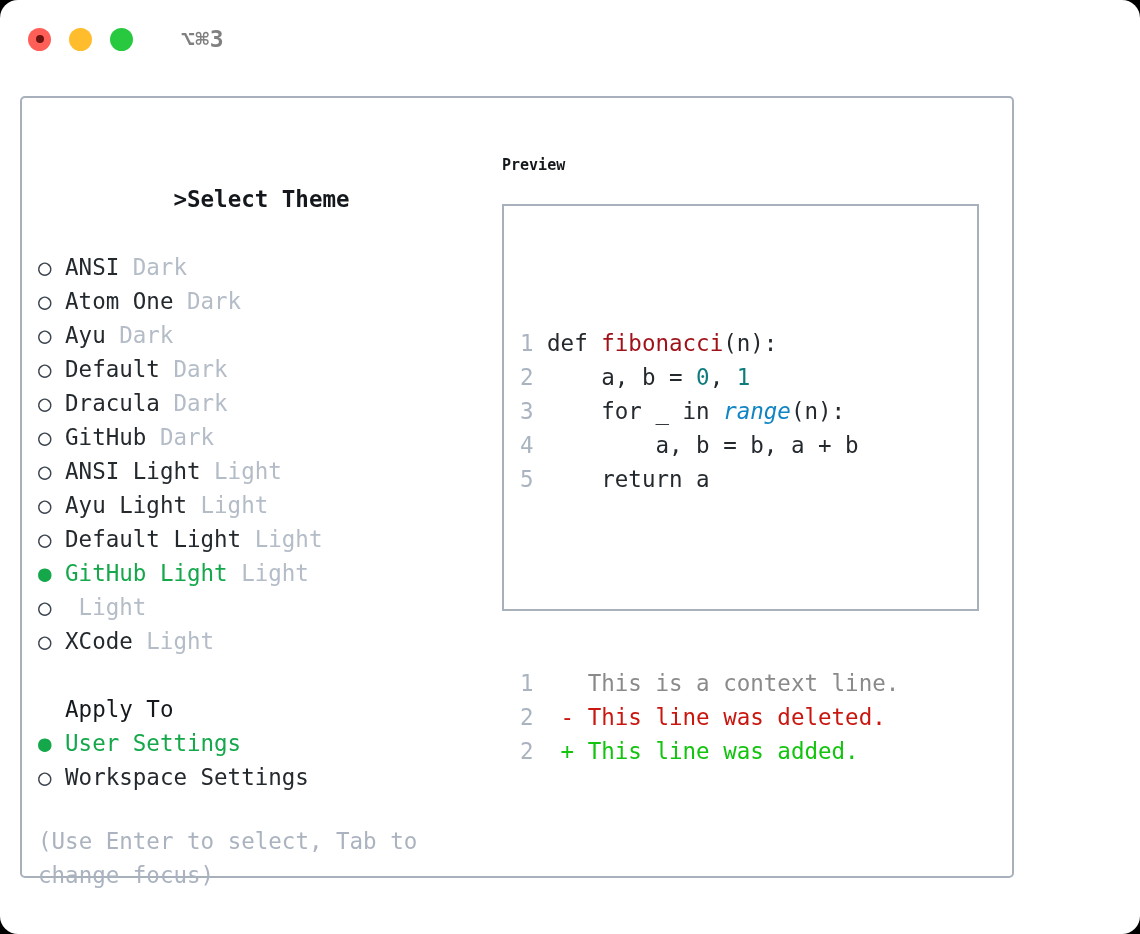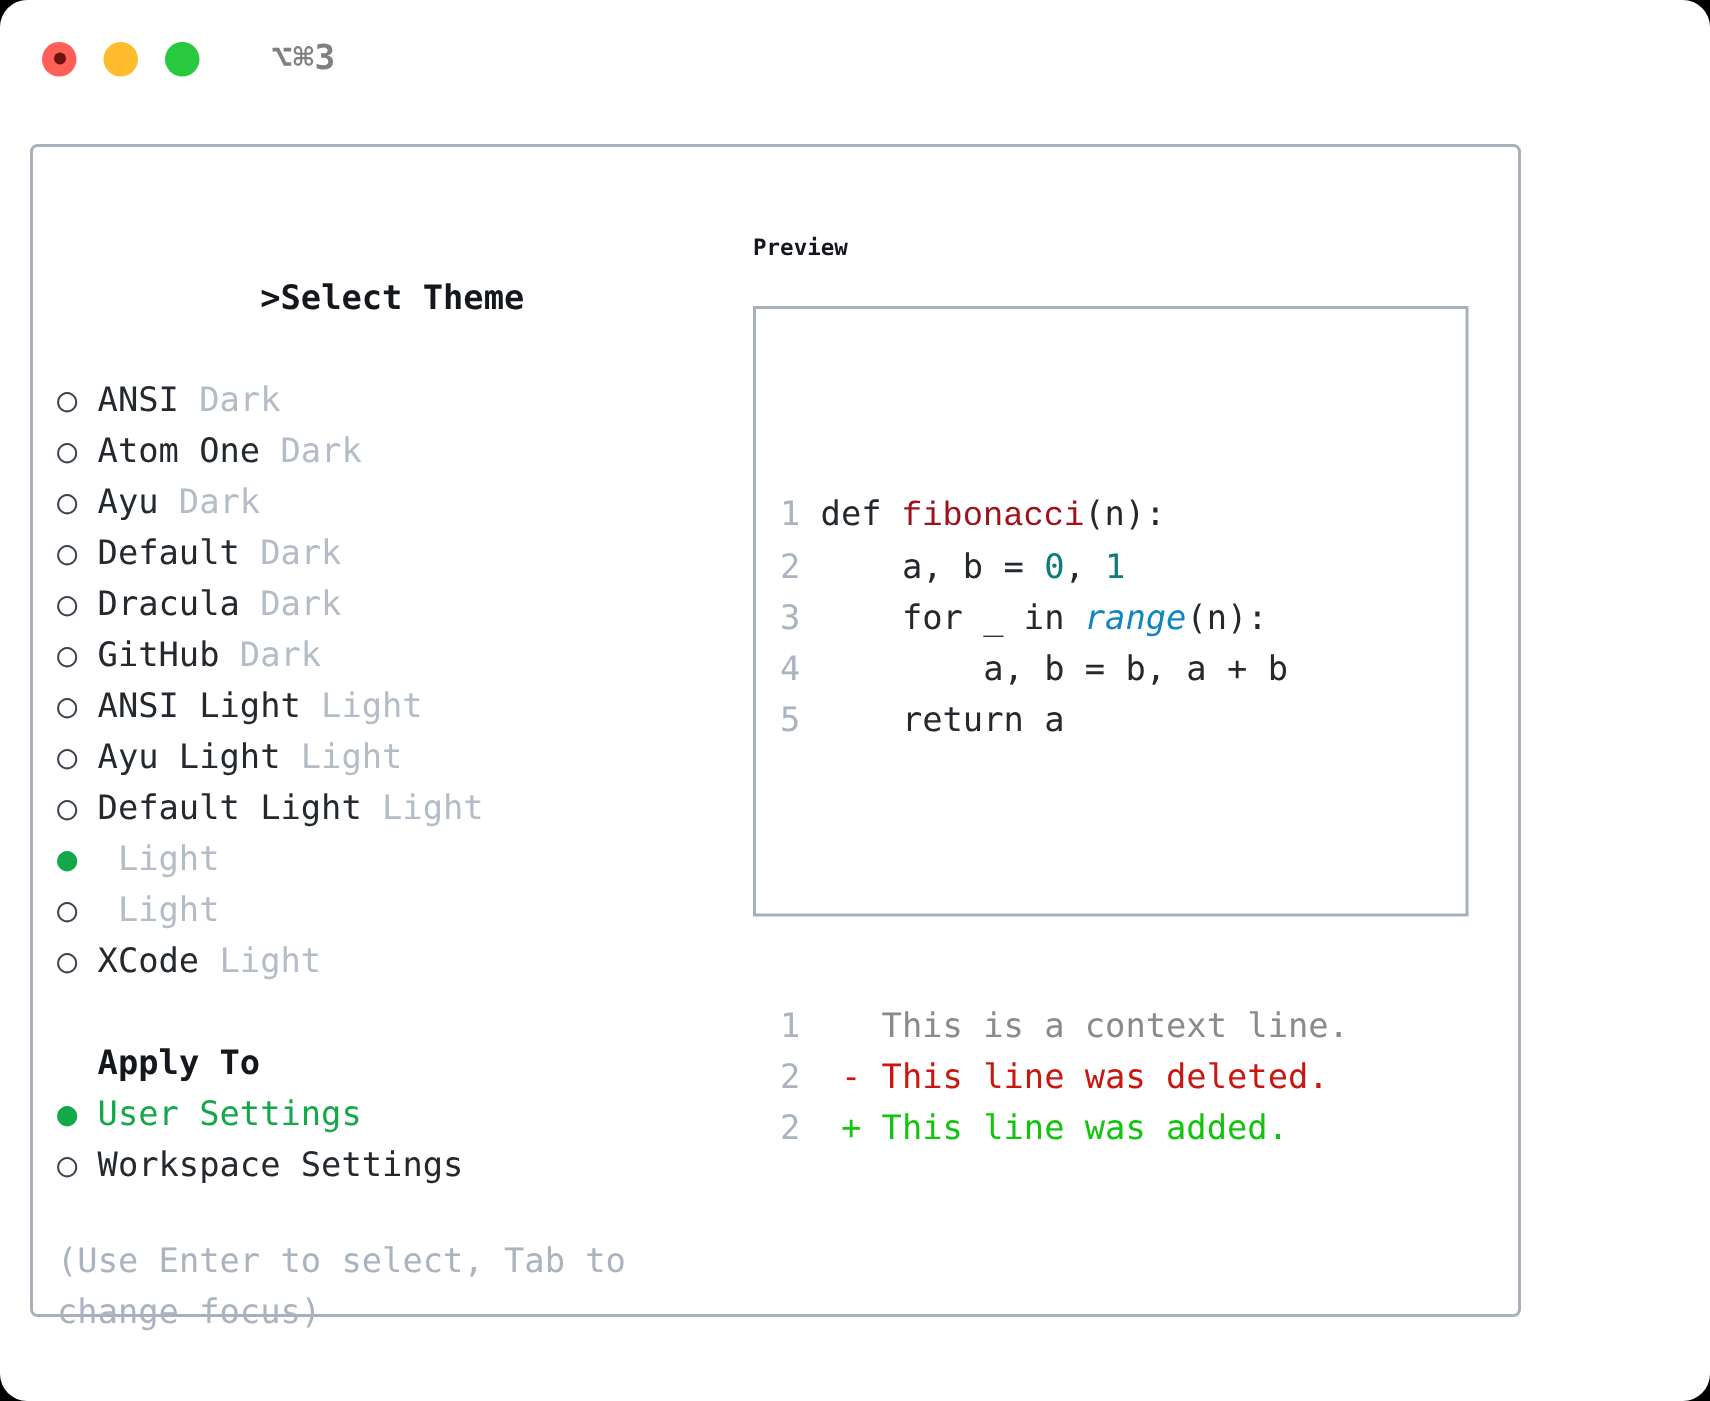--- a/index.html
+++ b/index.html
@@ -124,21 +124,20 @@
   .opt-label { color: #24292e; }
   .opt-row.selected .opt-label { color: #14a84b; }
   .opt-badge { color: #b3bcc7; }
 
   .subhead {
     font-size: 22.5px;
     line-height: 34px;
     color: #14181c;
     white-space: pre;
     padding-left: 2ch;
-    font-weight: bold;
   }
 
   .spacer-row { height: 34px; }
 
   .hint {
     margin-top: 30px;
     font-size: 22.5px;
     line-height: 34px;
     color: #aab3bf;
     width: 400px;
@@ -176,21 +175,21 @@
     white-space: pre;
   }
   .code-line { white-space: pre; }
   .lnum {
     display: inline-block;
     width: 1ch;
     text-align: right;
     color: #a9b4c0;
   }
   .tok-plain { color: #24292e; margin-top: 36px; }
-  .tok-fn    { color: #a0121a; font-family: Liberation Mono, monospace; }
+  .tok-fn    { color: #a0121a; }
   .tok-num   { color: #0e7c7b; }
   .tok-call  { color: #1184c4; font-style: italic; }
   .diff-ctx  { color: #8a8a8a; }
   .diff-del  { color: #c9160f; }
   .diff-add  { color: #12c40d; }
   .blank-line { height: 34px; }
 </style>
 </head>
 <body>
 
@@ -217,21 +216,21 @@
         <div id="theme-list">
             <div class="opt-row"><span class="bullet">○</span><span class="gap"> </span><span class="opt-label">ANSI</span><span class="gap"> </span><span class="opt-badge">Dark</span></div>
             <div class="opt-row"><span class="bullet">○</span><span class="gap"> </span><span class="opt-label">Atom One</span><span class="gap"> </span><span class="opt-badge">Dark</span></div>
             <div class="opt-row"><span class="bullet">○</span><span class="gap"> </span><span class="opt-label">Ayu</span><span class="gap"> </span><span class="opt-badge">Dark</span></div>
             <div class="opt-row"><span class="bullet">○</span><span class="gap"> </span><span class="opt-label">Default</span><span class="gap"> </span><span class="opt-badge">Dark</span></div>
             <div class="opt-row"><span class="bullet">○</span><span class="gap"> </span><span class="opt-label">Dracula</span><span class="gap"> </span><span class="opt-badge">Dark</span></div>
             <div class="opt-row"><span class="bullet">○</span><span class="gap"> </span><span class="opt-label">GitHub</span><span class="gap"> </span><span class="opt-badge">Dark</span></div>
             <div class="opt-row"><span class="bullet">○</span><span class="gap"> </span><span class="opt-label">ANSI Light</span><span class="gap"> </span><span class="opt-badge">Light</span></div>
             <div class="opt-row"><span class="bullet">○</span><span class="gap"> </span><span class="opt-label">Ayu Light</span><span class="gap"> </span><span class="opt-badge">Light</span></div>
             <div class="opt-row"><span class="bullet">○</span><span class="gap"> </span><span class="opt-label">Default Light</span><span class="gap"> </span><span class="opt-badge">Light</span></div>
-            <div class="opt-row selected"><span class="bullet on">●</span><span class="gap"> </span><span class="gap"> </span><span class="opt-badge">Light</span></div>
+            <div class="opt-row selected"><span class="bullet on">●</span><span class="gap"> </span><span class="opt-label">GitHub Light</span><span class="gap"> </span><span class="opt-badge">Light</span></div>
             <div class="opt-row"><span class="bullet">○</span><span class="gap"> </span><span class="gap"> </span><span class="opt-badge">Light</span></div>
             <div class="opt-row"><span class="bullet">○</span><span class="gap"> </span><span class="opt-label">XCode</span><span class="gap"> </span><span class="opt-badge">Light</span></div>
           </div>
 
         <div class="spacer-row"></div>
 
         <div class="subhead">Apply To</div>
 
         <div id="apply-list">
             <div class="opt-row selected"><span class="bullet on">●</span><span class="gap"> </span><span class="opt-label">User Settings</span></div>

